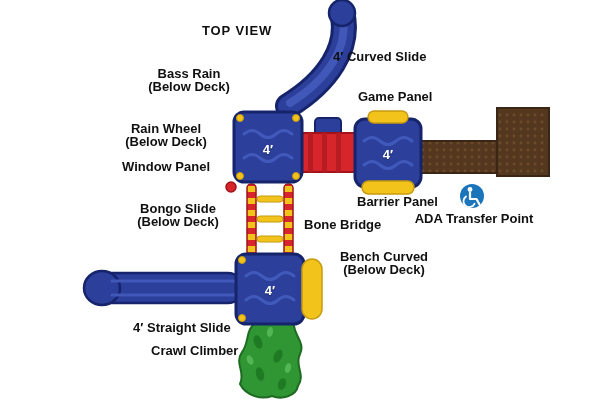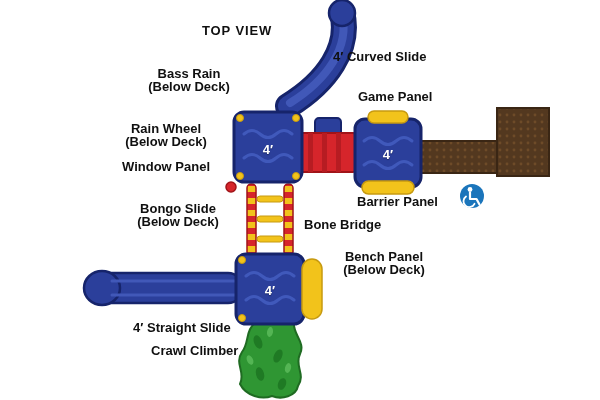--- a/index.html
+++ b/index.html
@@ -136,21 +136,22 @@
   <div class="lbl c" style="left:128px;top:68px;width:122px;">Bass Rain
 (Below Deck)</div>
   <div class="lbl" style="left:358px;top:91px;">Game Panel</div>
   <div class="lbl c" style="left:105px;top:115px;width:122px;margin-top:8px;">Rain Wheel
 (Below Deck)</div>
   <div class="lbl" style="left:122px;top:161px;">Window Panel</div>
   <div class="lbl" style="left:357px;top:196px;">Barrier Panel</div>
   <div class="lbl c" style="left:116px;top:203px;width:124px;">Bongo Slide
 (Below Deck)</div>
   <div class="lbl" style="left:304px;top:219px;text-align:center;">Bone Bridge</div>
-  <div class="lbl c" style="left:328px;top:251px;width:112px;">Bench Panel
+  <div class="lbl c" style="left:412px;top:213px;width:124px;">ADA Transfer Point</div>
+  <div class="lbl c" style="left:328px;top:251px;width:112px;">Bench Curved
 (Below Deck)</div>
   <div class="lbl" style="left:133px;top:322px;">4′ Straight Slide</div>
   <div class="lbl" style="left:151px;top:345px;">Crawl Climber</div>
 
   <div class="deck-num" style="left:268px;top:149px;">4′</div>
   <div class="deck-num" style="left:388px;top:154px;">4′</div>
   <div class="deck-num" style="left:270px;top:290px;">4′</div>
 
 </div>
 

